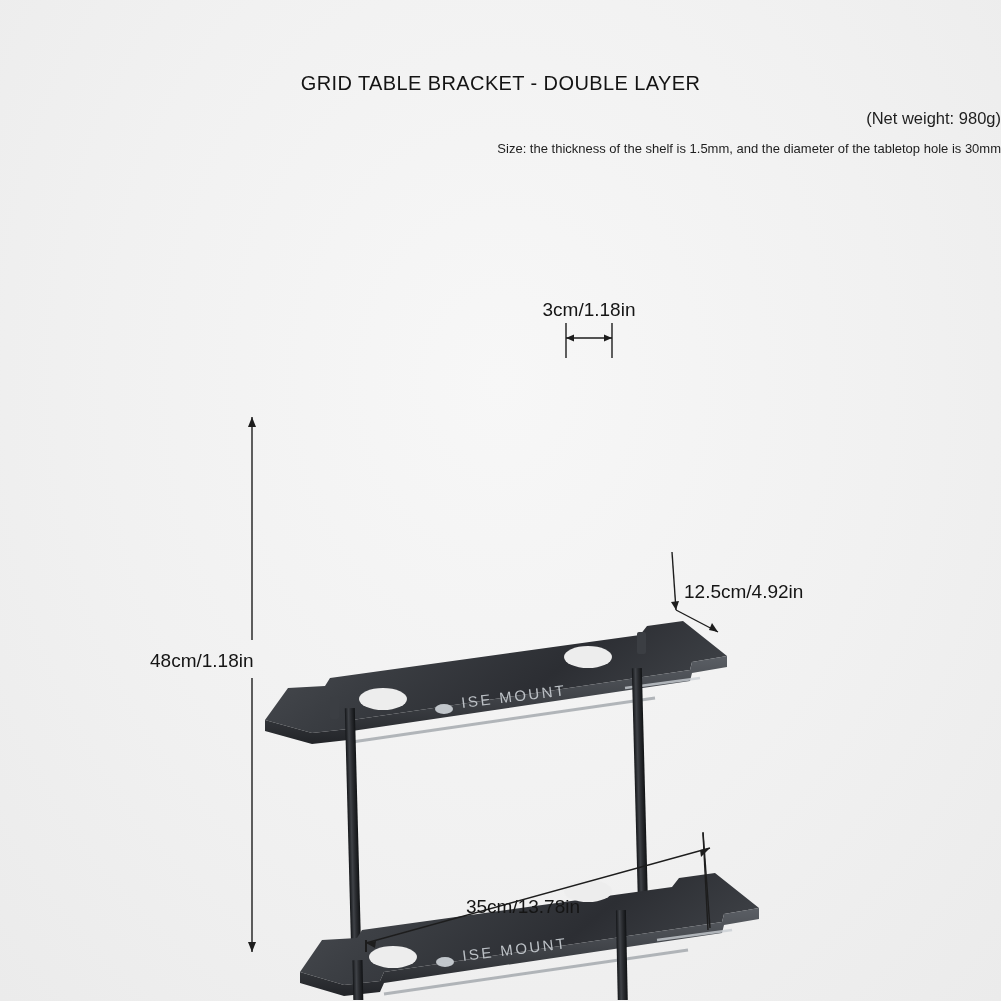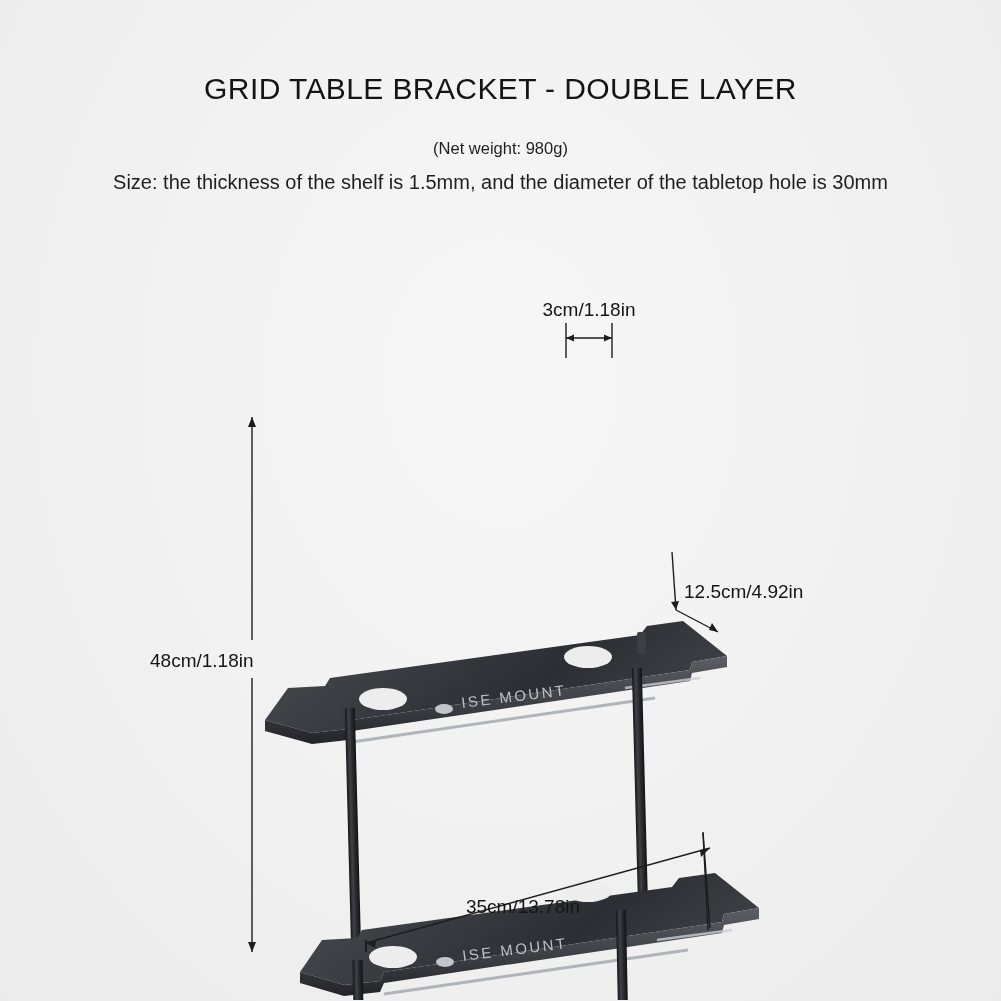--- a/index.html
+++ b/index.html
@@ -21,34 +21,35 @@
     background: radial-gradient(ellipse at 50% 38%, #f7f7f7 0%, #f1f1f1 55%, #ebebeb 100%);
   }
   .header {
     position: absolute;
     top: 72px;
     left: 0;
     right: 0;
     text-align: center;
   }
   .title {
-    font-size: 30px;
+    font-size: 20px;
     letter-spacing: 0.4px;
     font-weight: 400;
     color: #141414;
-    margin: 0 0 33px 0;
+    margin: 0 0 14px 0;
   }
   .subline {
     font-size: 16.5px;
     color: #1e1e1e;
     margin: 0 0 13px 0;
     font-weight: 400;
+    text-align: right;
   }
   .subline.small {
-    font-size: 20px;
+    font-size: 13px;
   }
   .figure {
     position: absolute;
     top: 280px;
     left: 0;
     width: 1001px;
     height: 720px;
   }
   svg.diagram {
     display: block;

